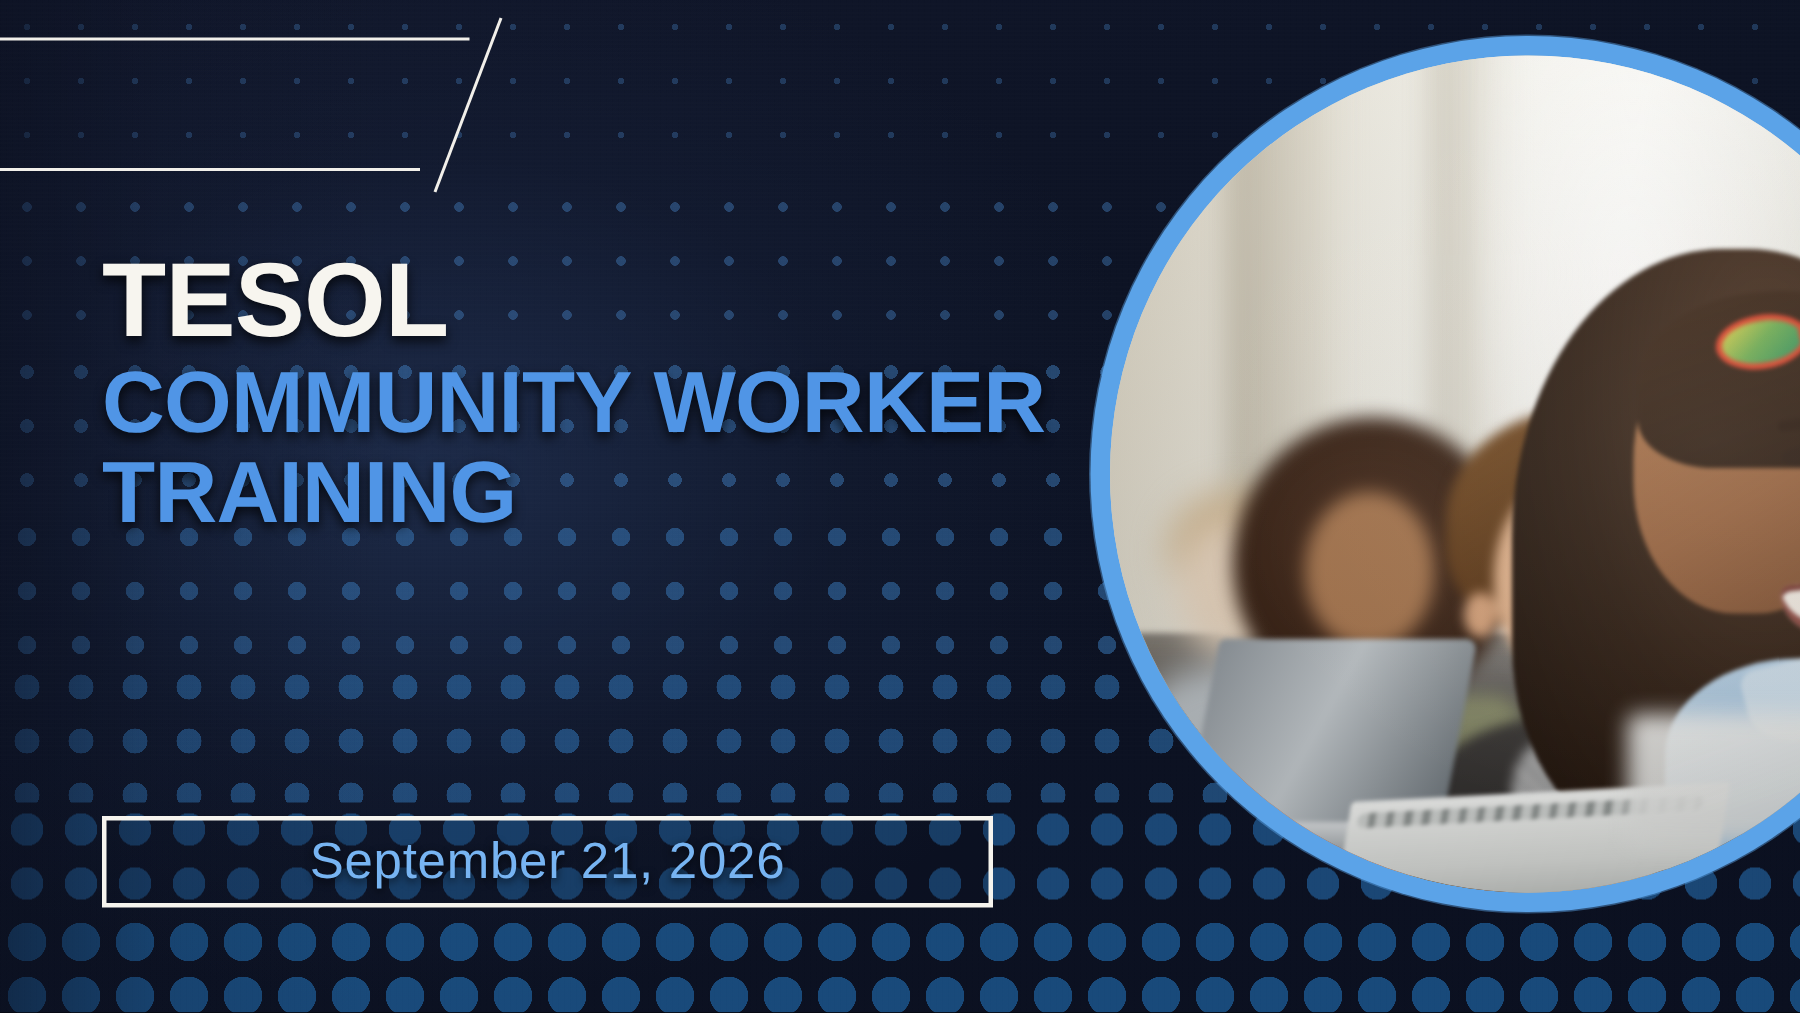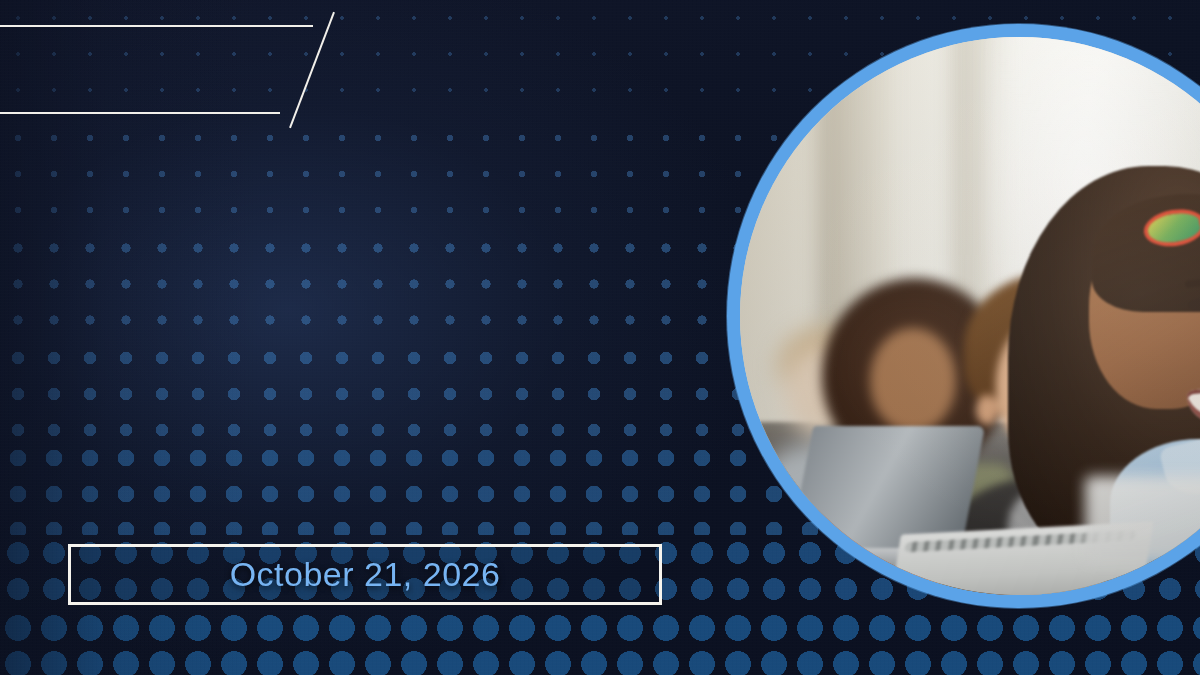--- a/index.html
+++ b/index.html
@@ -558,20 +558,25 @@
         </div>
         <div class="blurred-box"></div>
 
         <div class="photo-wash"></div>
       </div>
     </div>
   </div>
 
   <div class="content">
 
+    <div class="headline">
+      <span class="hl-line hl-1">TESOL</span>
+      <span class="hl-line hl-2">COMMUNITY WORKER</span>
+      <span class="hl-line hl-3">TRAINING</span>
+    </div>
 
 
     <div class="date-box">
-      <span class="date-text">October 21, 2026</span>
+      <span class="date-text">September 21, 2026</span>
     </div>
 
   </div>
 </div>
 
 </body></html>

